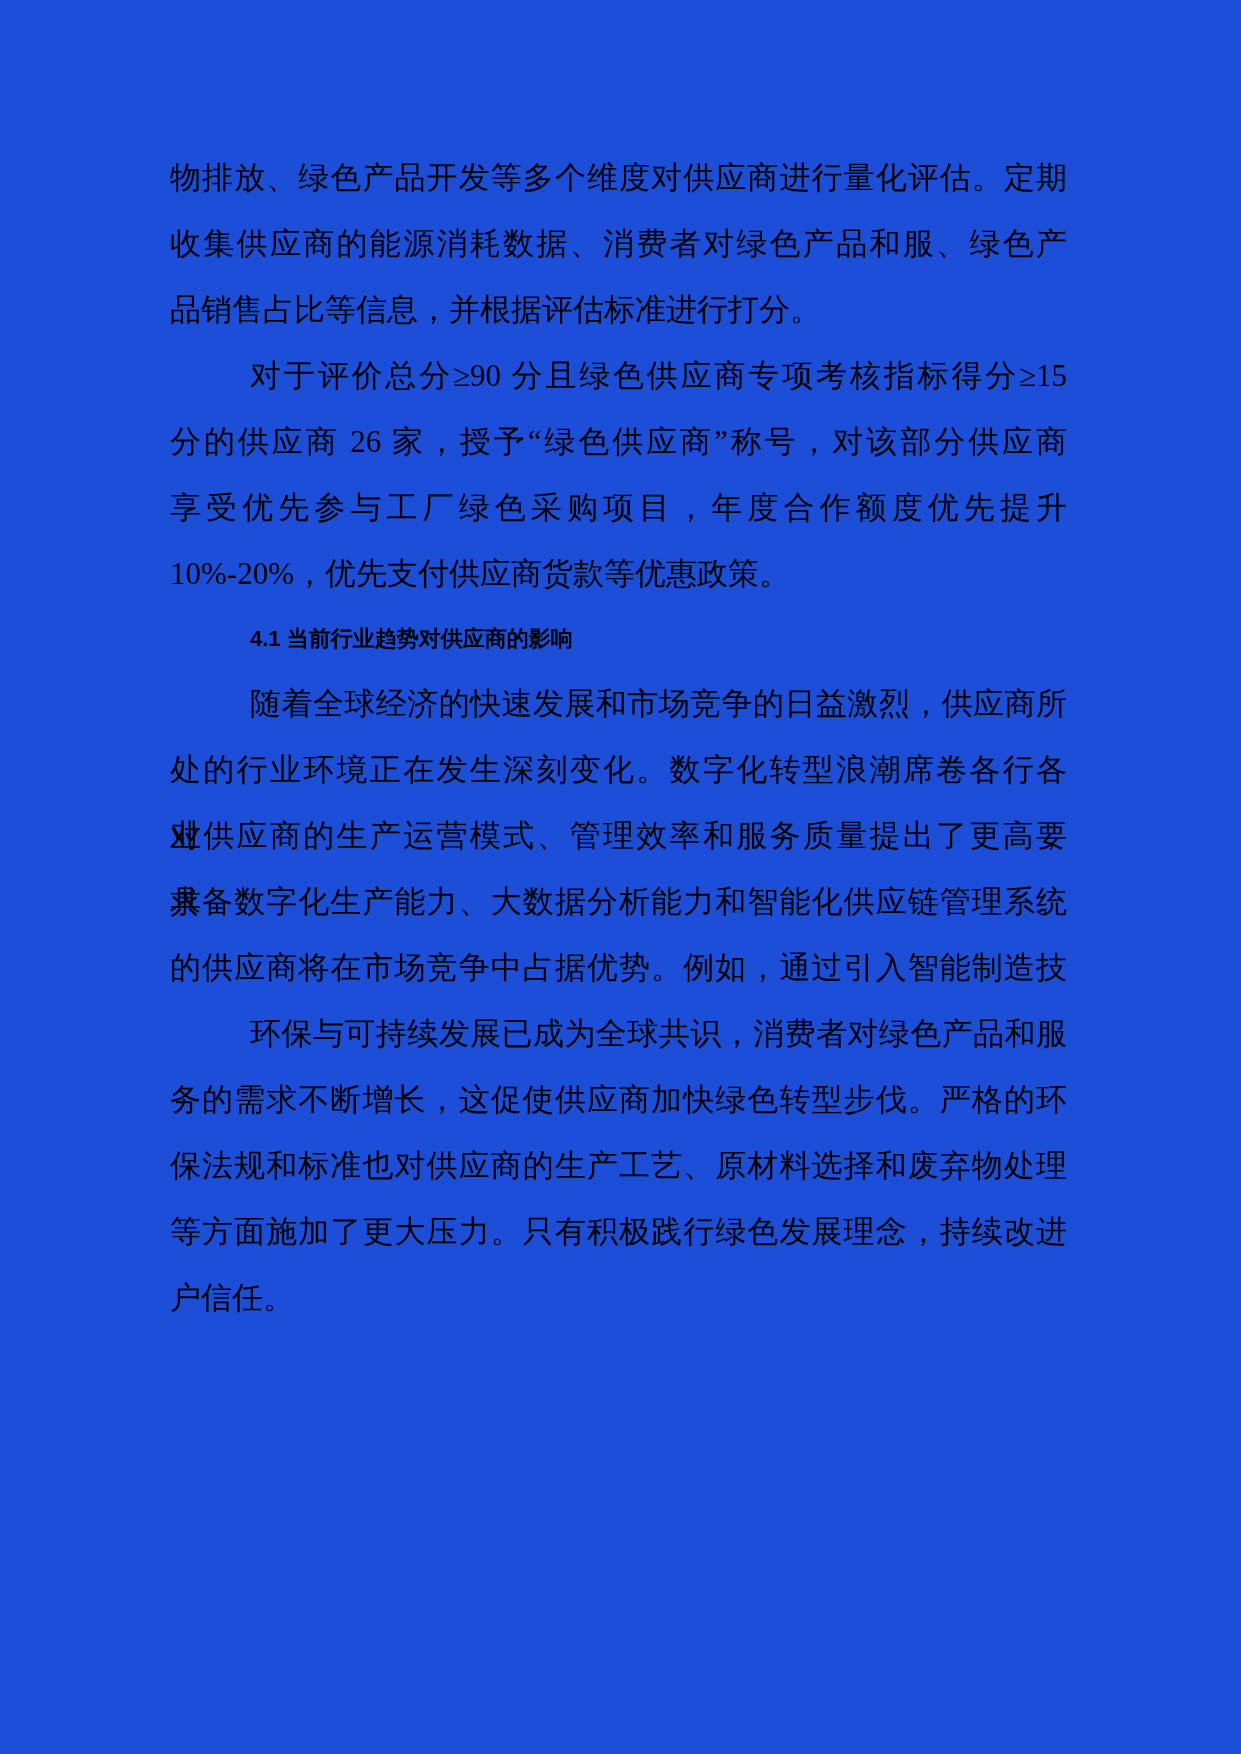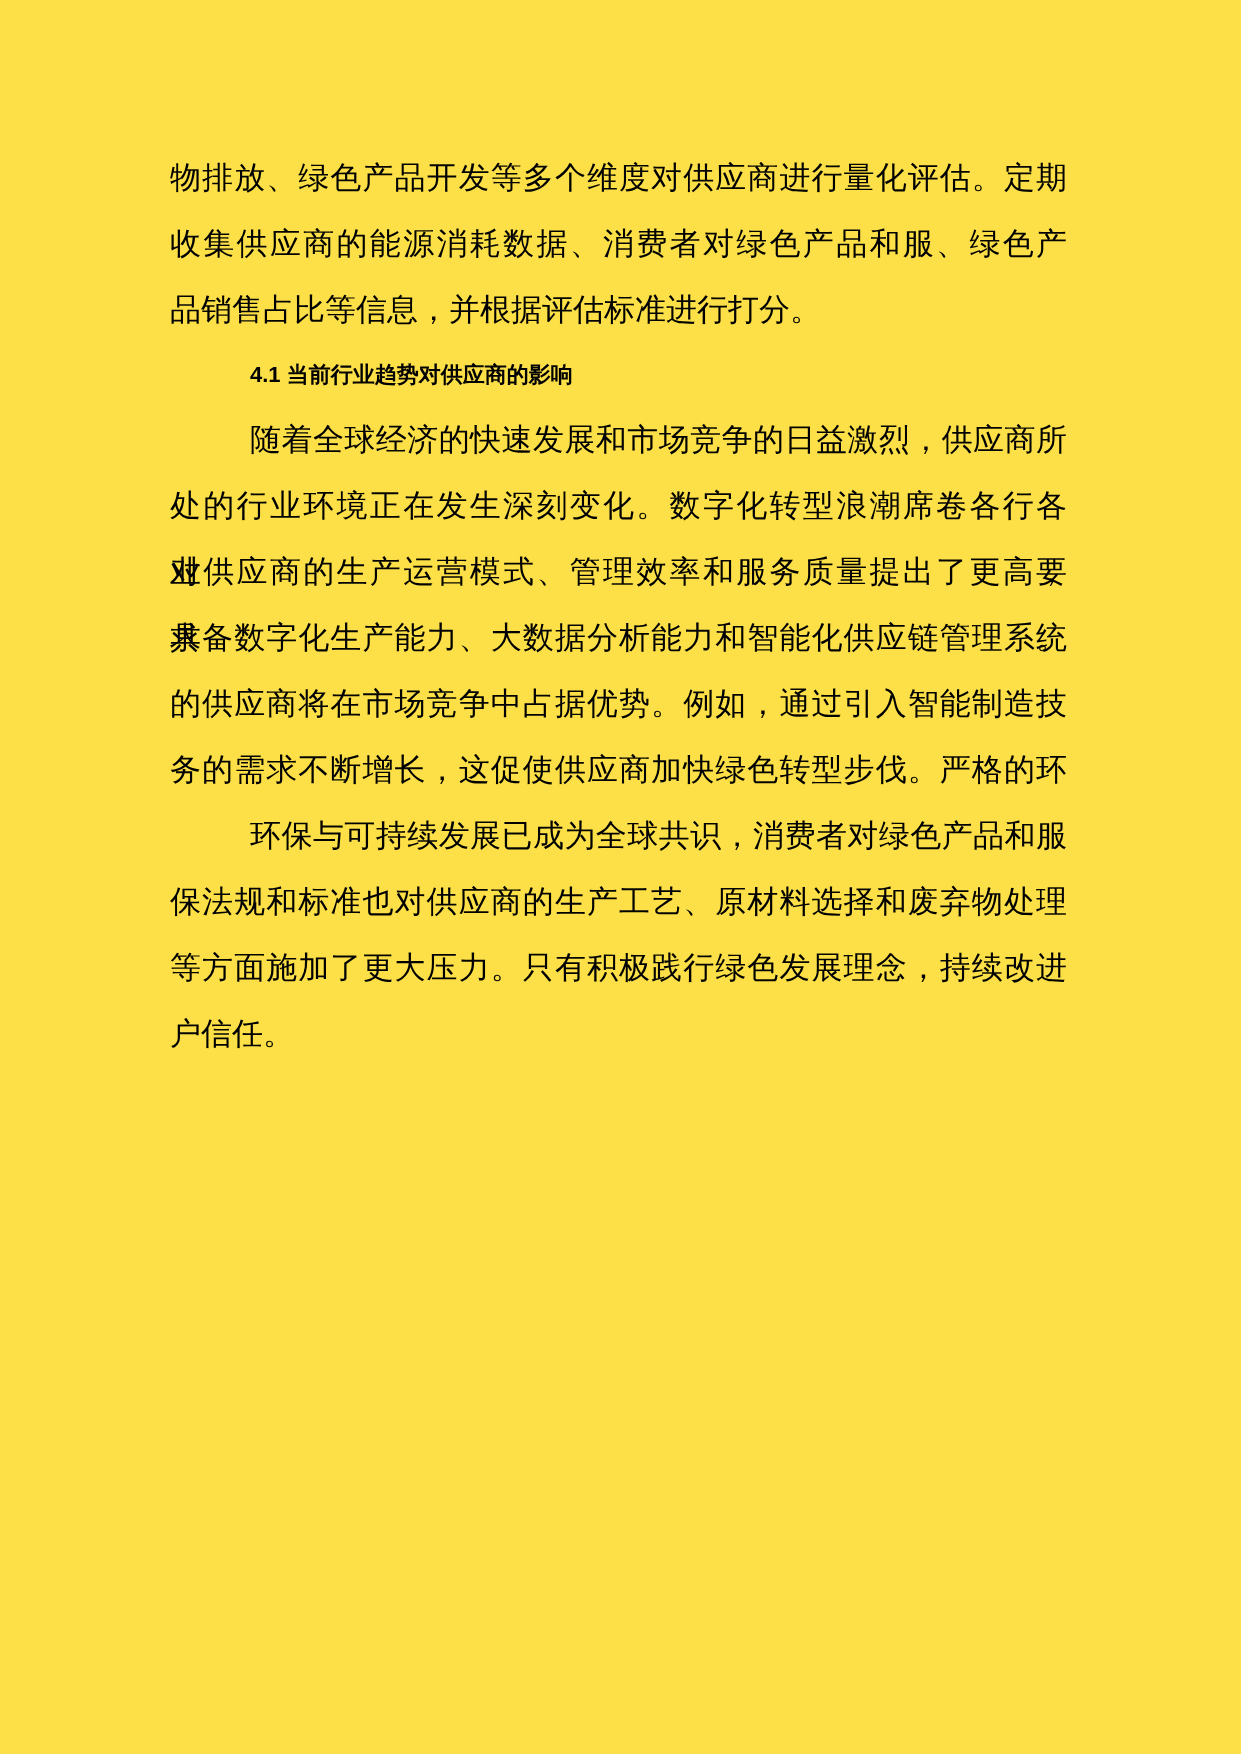--- a/index.html
+++ b/index.html
@@ -4,21 +4,21 @@
 <style>
   html, body {
     margin: 0;
     padding: 0;
     background: #808080;
   }
   .page {
     position: relative;
     width: 1241px;
     height: 1754px;
-    background: #fde047;
+    background: #1d4ed8;
     overflow: hidden;
     font-family: "Liberation Serif", "DejaVu Serif", serif;
     color: #000000;
   }
   .doc {
     position: absolute;
     left: 170px;
     top: 145px;
     width: 897px;
   }
@@ -55,31 +55,37 @@
 </head>
 <body>
 
 <div class="page">
   <div class="doc">
       <div class="block body">
         <div class="line just">物排放、绿色产品开发等多个维度对供应商进行量化评估。定期</div>
         <div class="line just">收集供应商的能源消耗数据、消费者对绿色产品和服、绿色产</div>
         <div class="line">品销售占比等信息，并根据评估标准进行打分。</div>
       </div>
+      <div class="block body">
+        <div class="line just ind">对于评价总分≥90 分且绿色供应商专项考核指标得分≥15</div>
+        <div class="line just">分的供应商 26 家，授予“绿色供应商”称号，对该部分供应商</div>
+        <div class="line just">享受优先参与工厂绿色采购项目，年度合作额度优先提升</div>
+        <div class="line">10%-20%，优先支付供应商货款等优惠政策。</div>
+      </div>
       <div class="block heading2">
         <div class="line ind">4.1 当前行业趋势对供应商的影响</div>
       </div>
       <div class="block body">
         <div class="line just ind">随着全球经济的快速发展和市场竞争的日益激烈，供应商所</div>
         <div class="line just">处的行业环境正在发生深刻变化。数字化转型浪潮席卷各行各业，</div>
         <div class="line just">对供应商的生产运营模式、管理效率和服务质量提出了更高要求。</div>
         <div class="line just">具备数字化生产能力、大数据分析能力和智能化供应链管理系统</div>
         <div class="line just">的供应商将在市场竞争中占据优势。例如，通过引入智能制造技</div>
       </div>
       <div class="block body">
+        <div class="line just ind">环保与可持续发展已成为全球共识，消费者对绿色产品和服</div>
         <div class="line just">务的需求不断增长，这促使供应商加快绿色转型步伐。严格的环</div>
-        <div class="line just ind">环保与可持续发展已成为全球共识，消费者对绿色产品和服</div>
         <div class="line just">保法规和标准也对供应商的生产工艺、原材料选择和废弃物处理</div>
         <div class="line just">等方面施加了更大压力。只有积极践行绿色发展理念，持续改进</div>
         <div class="line">户信任。</div>
       </div>
     </div>
 </div>
 
 </body></html>

